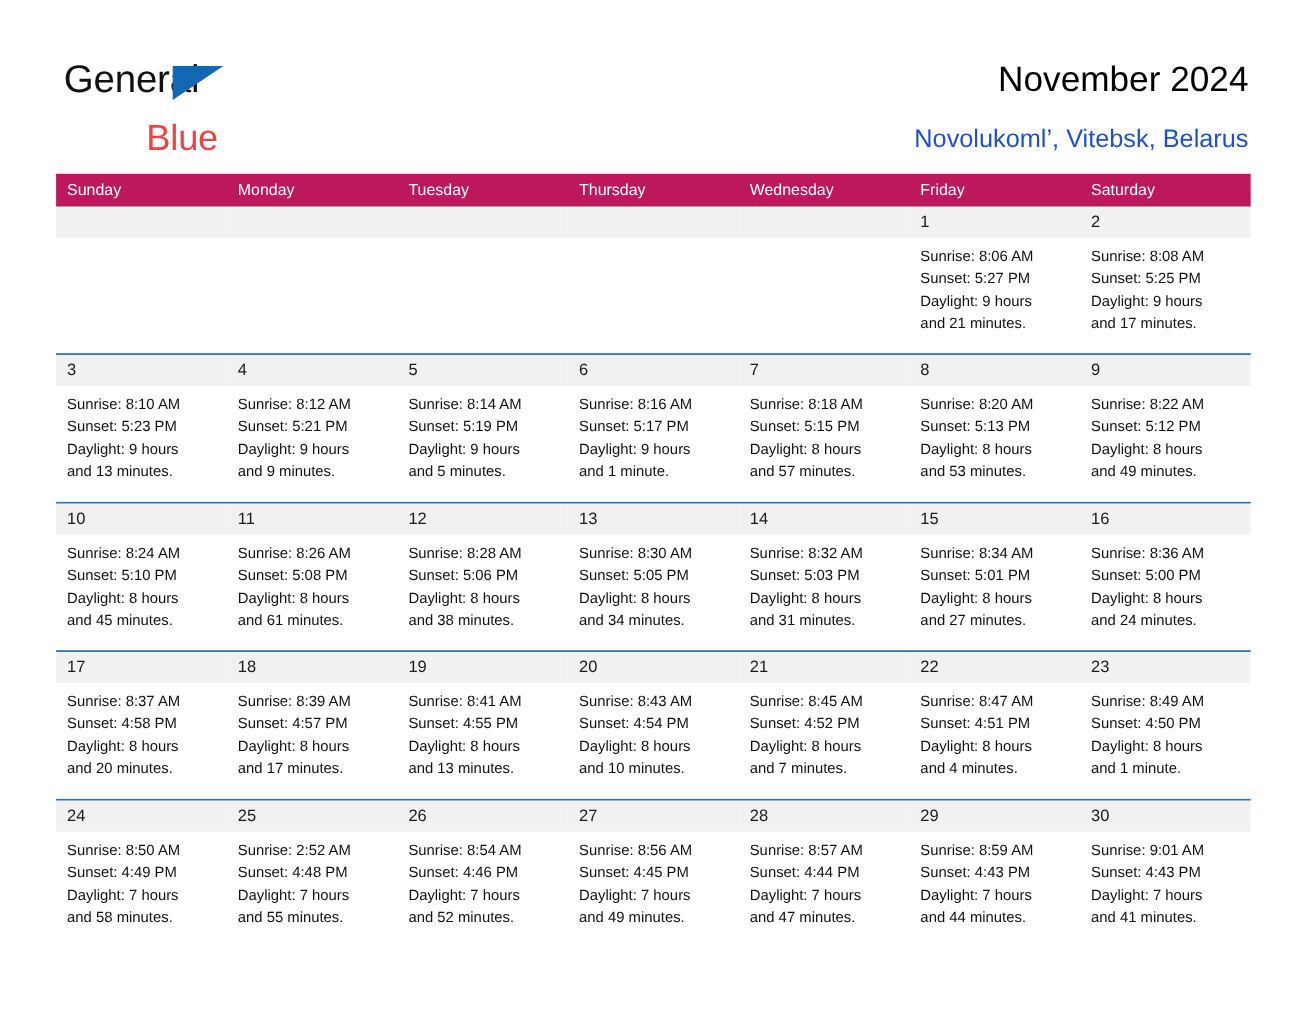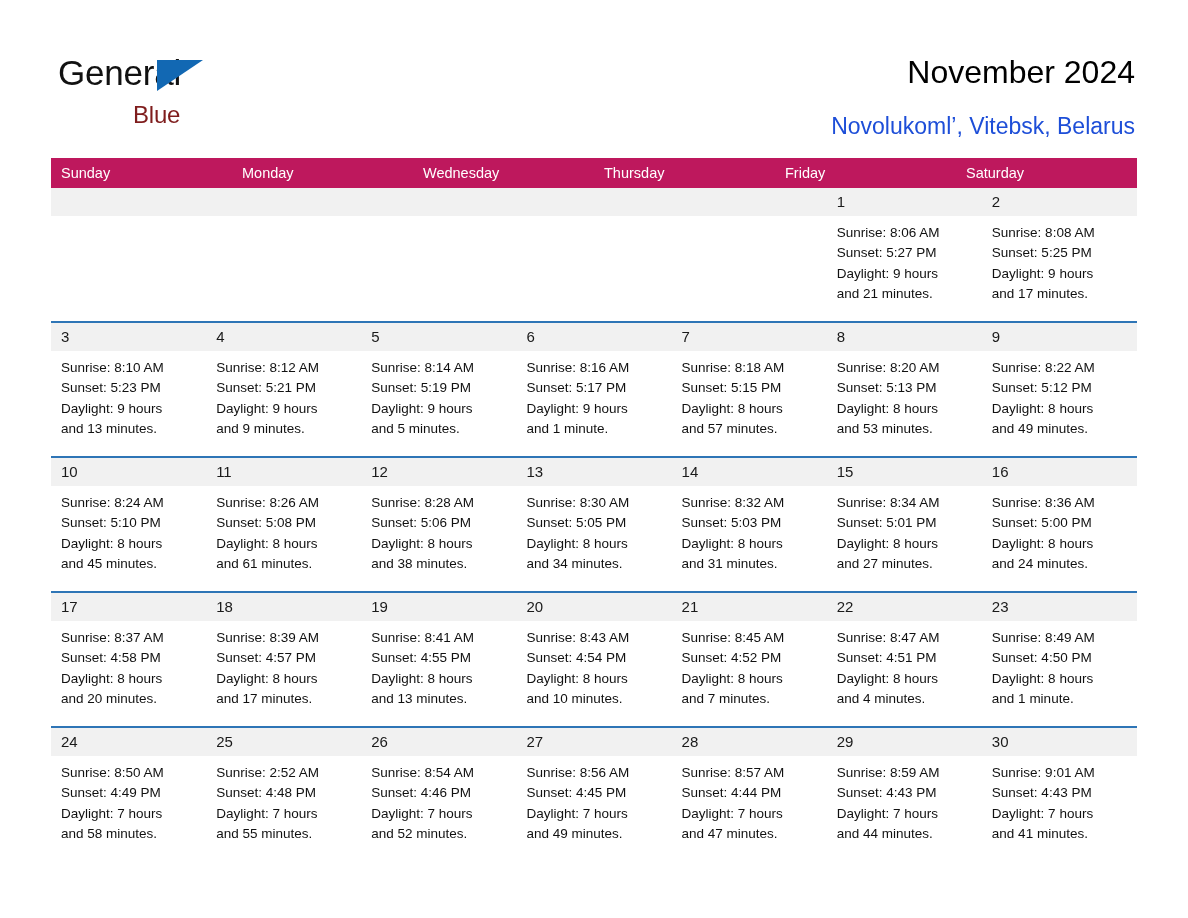--- a/index.html
+++ b/index.html
@@ -55,24 +55,24 @@
     left: 99px;
     top: 8px;
     width: 0;
     height: 0;
     border-left: 46px solid #1268B3;
     border-bottom: 31px solid transparent;
   }
   .brand-line2 {
     position: absolute;
     left: 75px;
-    top: 42px;
-    font-size: 24px;
+    top: 52px;
+    font-size: 33px;
     line-height: 42px;
-    color: #7f1d1d;
+    color: #ef4444;
     letter-spacing: -0.2px;
     white-space: nowrap;
   }
 
   .title-block {
     position: absolute;
     right: 53px;
     top: 46px;
     text-align: right;
   }
@@ -179,22 +179,23 @@
       <h2 class="cal-subtitle">Novolukoml’, Vitebsk, Belarus</h2>
     </div>
 
   </div>
 
   <div class="calendar">
 
     <div class="weekday-row">
       <div class="weekday-cell">Sunday</div>
       <div class="weekday-cell">Monday</div>
+      <div class="weekday-cell">Tuesday</div>
+      <div class="weekday-cell">Thursday</div>
       <div class="weekday-cell">Wednesday</div>
-      <div class="weekday-cell">Thursday</div>
       <div class="weekday-cell">Friday</div>
       <div class="weekday-cell">Saturday</div>
     </div>
 
     <div class="week-row first">
       <div class="day-cell empty">
         <span class="day-number"></span>
         <div class="day-info">
           <div></div>
           <div></div>

